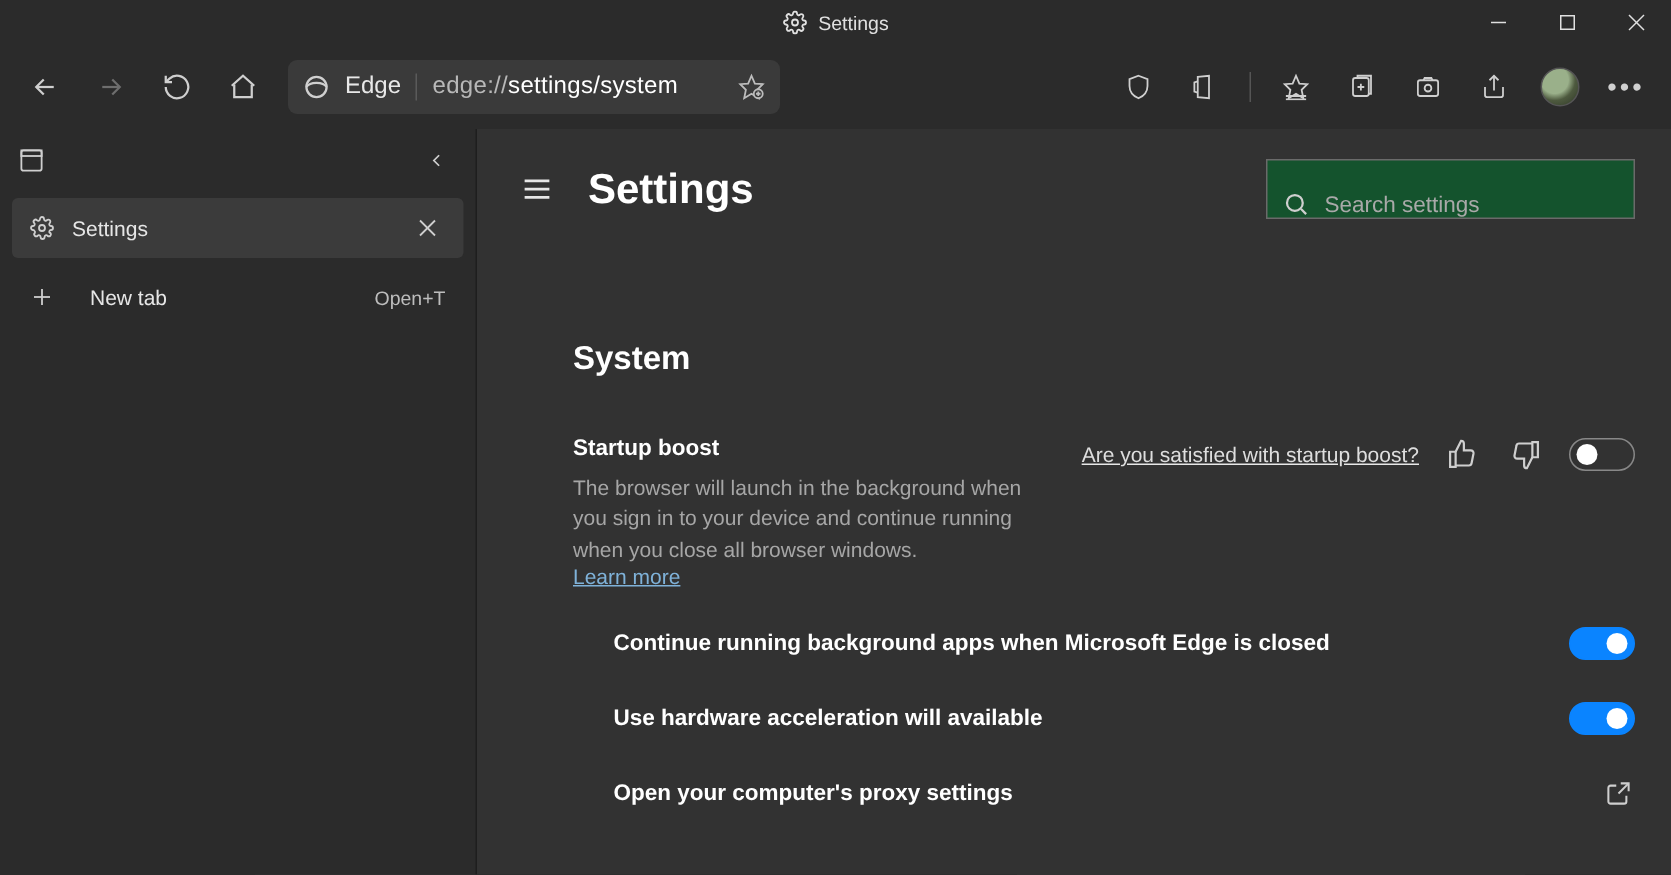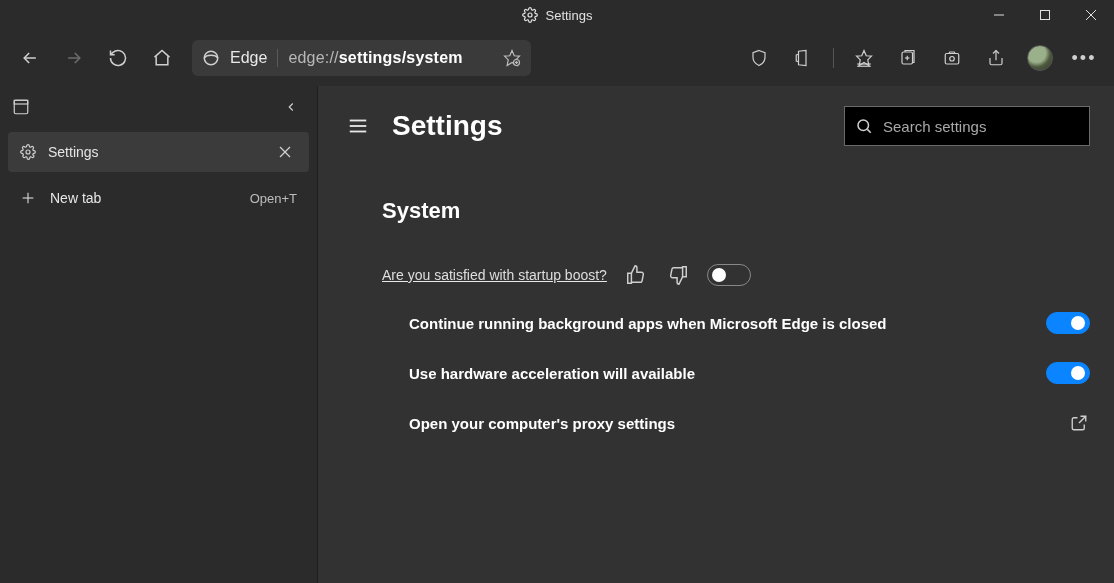--- a/index.html
+++ b/index.html
@@ -15,52 +15,52 @@
   
   .toolbar { height: 56px; display: flex; align-items: center; padding: 0 10px; gap: 4px; }
   .tb-btn { width: 40px; height: 40px; display: flex; align-items: center; justify-content: center; border-radius: 4px; color: #cfcfcf; }
   .tb-btn.dim { color: #6e6e6e; }
   .tb-sep { width: 1px; height: 20px; background: #555; margin: 0 6px; }
   .addr { flex: 0 0 auto; display: flex; align-items: center; height: 36px; background: #3a3a3a; border-radius: 6px; padding: 0 10px; gap: 10px; margin-left: 6px; }
   .addr .edge-logo { width: 18px; height: 18px; }
   .addr .brand { color: #e8e8e8; font-size: 16px; font-weight: 500; }
   .addr .vsep { width: 1px; height: 18px; background: #5a5a5a; }
   .addr .url { color: #b8b8b8; font-size: 16px; letter-spacing: .2px; }
-  .addr .url b { color: #fff; font-weight: 700; }
+  .addr .url b { color: #fff; font-weight: 400; }
   .addr .star { margin-left: 30px; color: #bcbcbc; }
   .tb-grow { flex: 1; }
   .avatar { width: 26px; height: 26px; border-radius: 50%; background: radial-gradient(circle at 35% 30%, #9ab08a 0 40%, #4e5a3f 60%, #2e3726 100%); border: 1px solid #555; }
   .dots { font-size: 18px; letter-spacing: 2px; }
 
   
   .main { display: flex; height: calc(583px - 30px - 56px); }
 
   
   .vtabs { width: 318px; border-right: 1px solid #1e1e1e; display: flex; flex-direction: column; }
   .vtabs-header { height: 42px; display: flex; align-items: center; padding: 0 12px; justify-content: space-between; }
   .vtabs-header .collapse { width: 28px; height: 28px; display: flex; align-items: center; justify-content: center; color: #cfcfcf; }
   .vtab { height: 40px; margin: 4px 8px; border-radius: 4px; display: flex; align-items: center; gap: 12px; padding: 0 12px; }
   .vtab.active { background: #3b3b3b; }
   .vtab .label { flex: 1; font-size: 14px; color: #e6e6e6; }
   .vtab .close { width: 24px; height: 24px; display: flex; align-items: center; justify-content: center; color: #cfcfcf; }
-  .newtab { height: 40px; margin: 2px 8px; display: flex; align-items: center; gap: 14px; padding: 0 12px; }
+  .newtab { height: 40px; margin: 2px 8px; display: flex; align-items: center; gap: 24px; padding: 0 12px; }
   .newtab .label { flex: 1; font-size: 14px; color: #e6e6e6; }
   .newtab .shortcut { font-size: 13px; color: #bdbdbd; }
 
   
   .page { flex: 1; background: #323232; position: relative; overflow: hidden; }
   .page-header { height: 80px; display: flex; align-items: center; padding: 0 24px; gap: 18px; }
   .menu-btn { width: 32px; height: 32px; display: flex; align-items: center; justify-content: center; color: #e6e6e6; }
   .page-title { font-size: 28px; font-weight: 600; color: #fff; flex: 1; }
-  .search-wrap { width: 246px; height: 40px; border: 1px solid #6a6a6a; background: #000000; display: flex; align-items: center; gap: 10px; padding: 0 10px; }
+  .search-wrap { width: 246px; height: 40px; border: 1px solid #6a6a6a; background: #14532d; display: flex; align-items: flex-end; gap: 10px; padding: 0 10px; }
   .search-wrap input { flex: 1; background: transparent; border: none; outline: none; color: #e6e6e6; font-size: 15px; }
   .search-wrap input::placeholder { color: #a9a9a9; }
 
   .content { padding: 32px 24px 20px 64px; }
-  .section-title { font-size: 22px; font-weight: 600; color: #fff; margin-bottom: 28px; }
+  .section-title { font-size: 22px; font-weight: 600; color: #fff; margin-bottom: 28px; margin-top: 28px; }
 
   .setting-row { display: flex; align-items: flex-start; padding: 10px 0; }
   .setting-left { flex: 1; }
   .setting-title { font-size: 15px; font-weight: 600; color: #fff; }
   .setting-desc { margin-top: 8px; font-size: 14px; color: #a6a6a6; max-width: 310px; line-height: 1.45; }
   .learn { color: #7fb2d9; text-decoration: underline; font-size: 14px; }
   .row-right { display: flex; align-items: center; gap: 16px; text-decoration: underline; }
 
   .feedback-text { font-size: 14px; color: #dedede; }
   .thumb { width: 26px; height: 26px; display: flex; align-items: center; justify-content: center; color: #cfcfcf; }
@@ -268,20 +268,25 @@
             </svg>
         </span>
         <input type="text" placeholder="Search settings" style="">
       </div>
     </div>
 
     <div class="content">
       <div class="section-title">System</div>
 
       <div class="setting-row">
+        <div class="setting-left">
+          <div class="setting-title">Startup boost</div>
+          <div class="setting-desc">The browser will launch in the background when you sign in to your device and continue running when you close all browser windows.</div>
+          <a href="#" class="learn">Learn more</a>
+        </div>
         <div class="row-right">
           <span class="feedback-text">Are you satisfied with startup boost?</span>
           <span class="thumb">
             <svg width="22" height="22" viewBox="0 0 24 24" fill="none" stroke="currentColor" stroke-width="1.6">
                 <path d="M7 10v11H3V10h4z"></path>
                 <path d="M7 10l4-8a2 2 0 0 1 2 2v5h5a2 2 0 0 1 2 2.3l-1.4 7a2 2 0 0 1-2 1.7H7"></path>
               </svg>
           </span>
           <span class="thumb">
             <svg width="22" height="22" viewBox="0 0 24 24" fill="none" stroke="currentColor" stroke-width="1.6">

